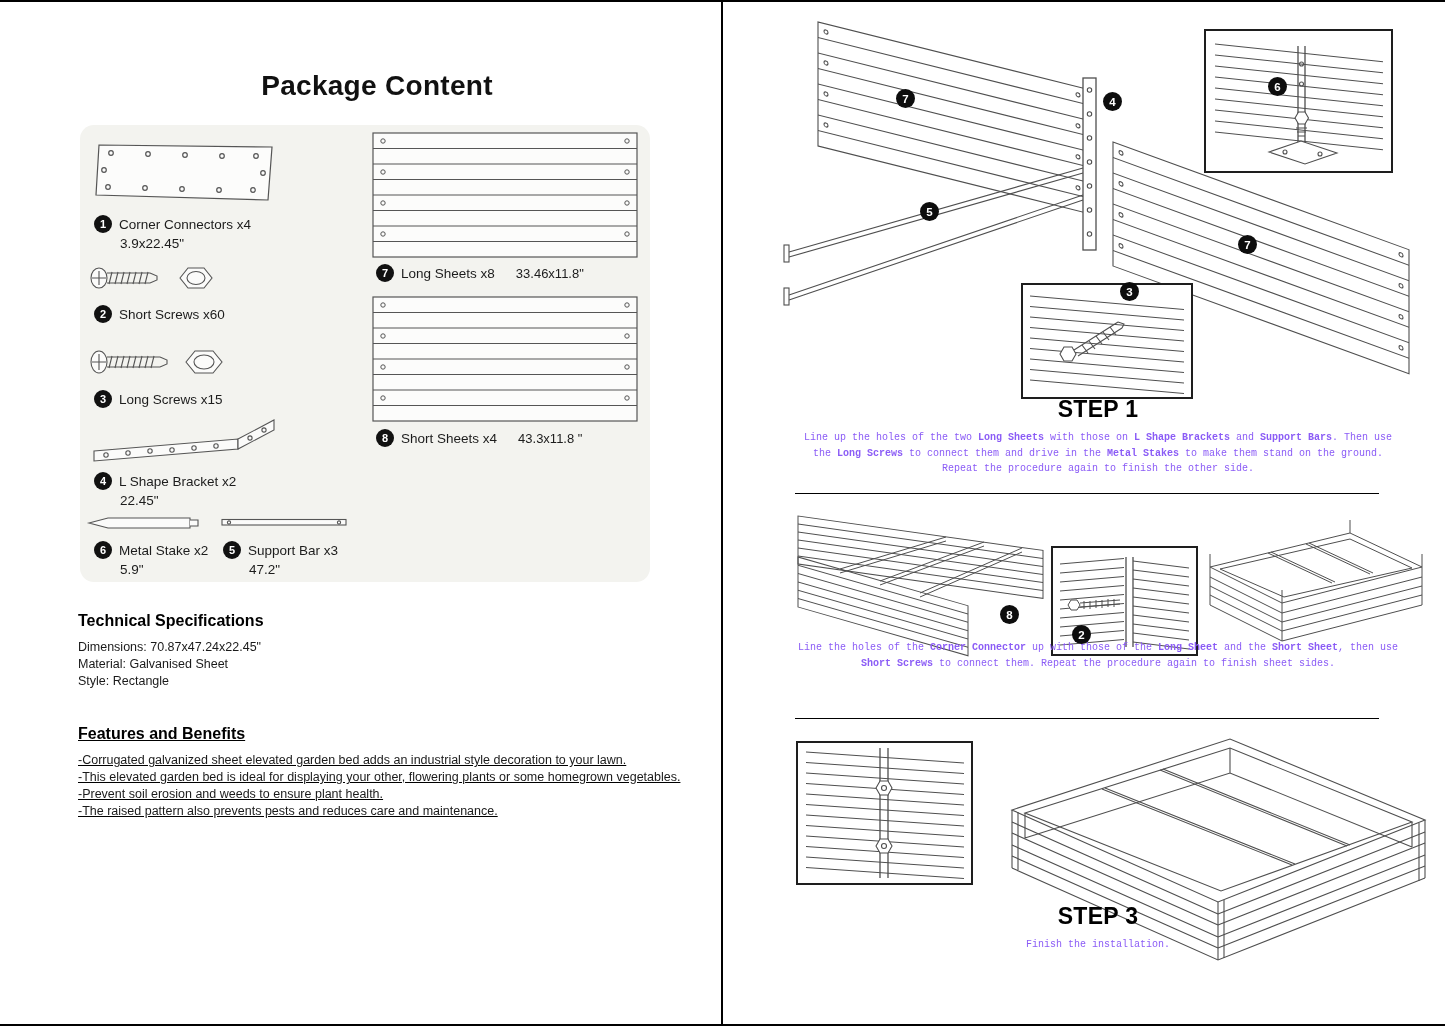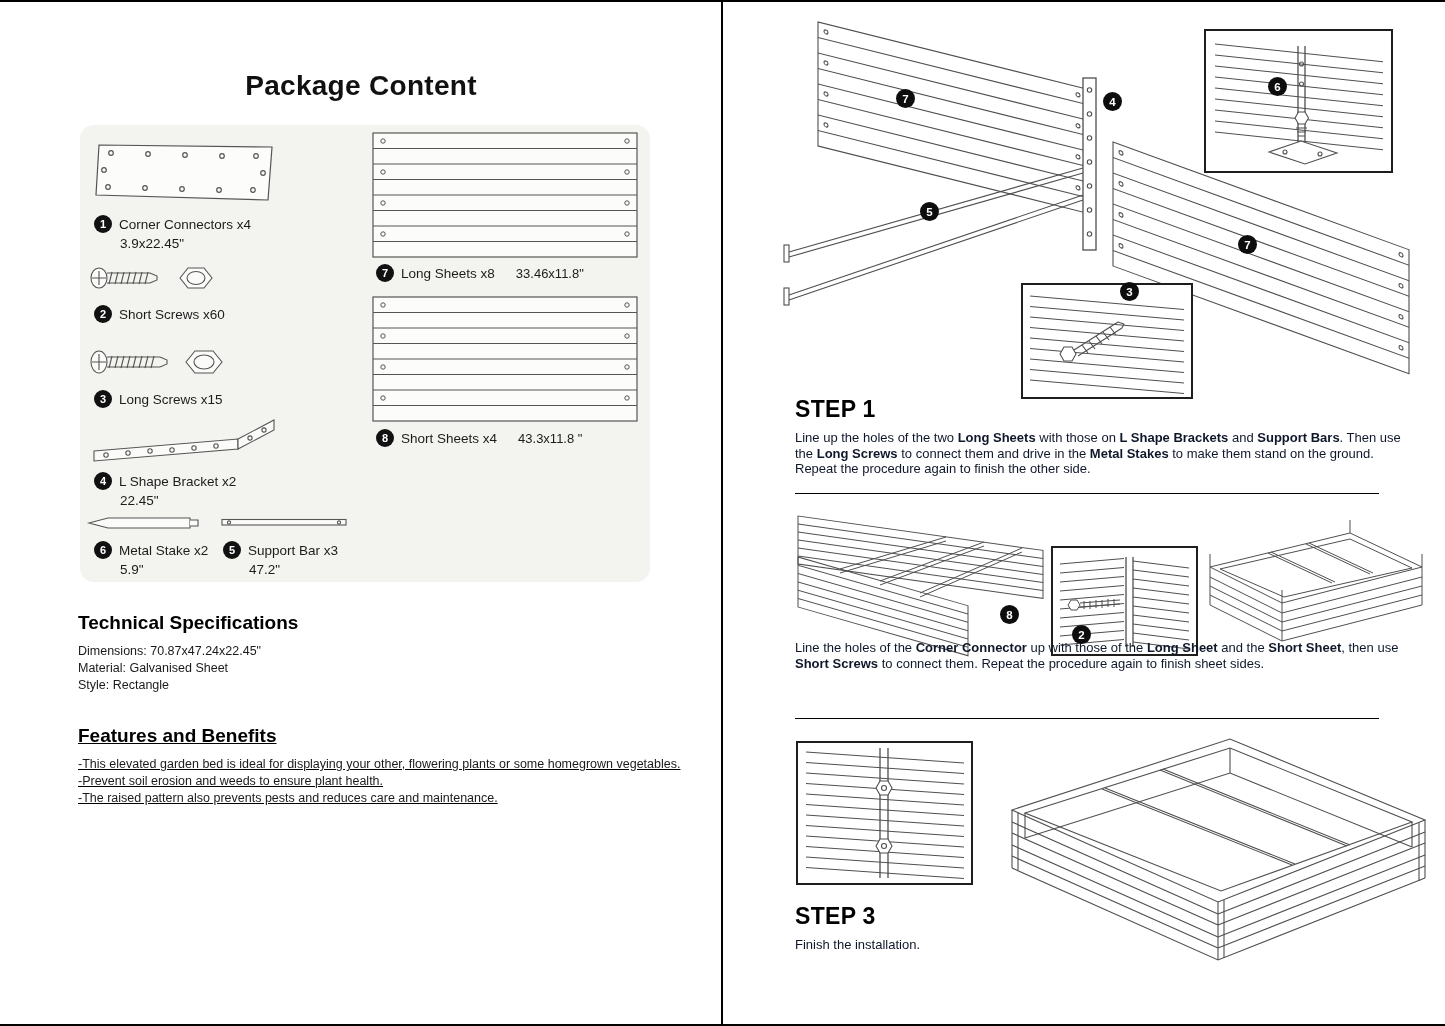--- a/index.html
+++ b/index.html
@@ -3,43 +3,43 @@
 <meta charset="utf-8">
 <style>
   * { margin:0; padding:0; box-sizing:border-box; }
   html,body { background:#ffffff; font-family:"Liberation Sans", sans-serif; }
   .page { position:relative; width:1445px; height:1026px; background:#fff;
           border-top:2px solid #000; border-bottom:2px solid #000; overflow:hidden; }
   .divider-v { position:absolute; left:721px; top:0; width:2px; height:1026px; background:#000; }
 
   
   .left-panel { position:absolute; left:0; top:0; width:722px; height:1026px; }
-  .pkg-title { position:absolute; left:0; top:68px; width:722px; text-align:center;
+  .pkg-title { position:absolute; left:16px; top:68px; width:722px; text-align:center;
                font-size:28px; font-weight:700; color:#111; letter-spacing:0.3px; }
   .parts-box { position:absolute; left:80px; top:123px; width:570px; height:457px;
                background:#f3f3ef; border-radius:14px; }
   .pdraw { position:absolute; }
   .part-row { position:absolute; display:flex; align-items:center; gap:7px;
               font-size:13.5px; color:#1c1c1c; white-space:nowrap; }
   .part-row .dim { margin-left:14px; font-size:13px; }
   .part-size { position:absolute; font-size:13.5px; color:#1c1c1c; white-space:nowrap; }
   .badge { flex:0 0 auto; width:18px; height:18px; border-radius:50%; background:#111;
            color:#fff; font-size:11px; font-weight:700; display:flex;
            align-items:center; justify-content:center; }
   .specs-sec { position:absolute; left:78px; top:610px; width:620px; }
   .features-sec { position:absolute; left:78px; top:723px; width:630px;text-decoration:underline; }
-  .sec-title { font-size:19px; font-weight:700; color:#000; margin-bottom:9px; }
+  .sec-title { font-size:16px; font-weight:700; color:#000; margin-bottom:9px; }
   .sec-line { font-size:12.5px; line-height:17px; color:#1a1a1a; }
 
   
   .right-panel { position:absolute; left:722px; top:0; width:723px; height:1026px; }
   .diag { position:absolute; left:0; }
-  .step { position:absolute; left:73px; width:606px; }
+  .step { position:absolute; left:73px; width:606px;text-align:center; }
   .step h2 { font-size:23px; font-weight:600; color:#000; letter-spacing:0.3px; margin-bottom:7px; }
-  .step p { font-size:13px; line-height:15.5px; color:#0f172a; }
+  .step p { font-size:10px; line-height:15.5px; color:#8b5cf6;font-family:Liberation Mono, monospace; }
   .seg-b { font-weight:700; }
   .hr { position:absolute; left:73px; width:584px; border-top:1.5px solid #000; }
   .dbadge { position:absolute; width:19px; height:19px; border-radius:50%; background:#0d0d0d;
             color:#fff; font-size:11.5px; font-weight:700; display:flex;
             align-items:center; justify-content:center; z-index:5; }
 </style>
 </head>
 <body>
 
 <div class="page">
@@ -191,20 +191,21 @@
 
     <div class="specs-sec">
       <div class="sec-title">Technical Specifications</div>
       <div class="sec-line">Dimensions:  70.87x47.24x22.45"</div>
       <div class="sec-line">Material: Galvanised Sheet</div>
       <div class="sec-line">Style: Rectangle</div>
     </div>
 
     <div class="features-sec">
       <div class="sec-title">Features and Benefits</div>
+      <div class="sec-line">-Corrugated galvanized sheet elevated garden bed adds an industrial style decoration to your lawn.</div>
       <div class="sec-line">-This elevated garden bed is ideal for displaying your other, flowering plants or some homegrown vegetables.</div>
       <div class="sec-line">-Prevent soil erosion and weeds to ensure plant health.</div>
       <div class="sec-line">-The raised pattern also prevents pests and reduces care and maintenance.</div>
     </div>
   </section>
 
   <section class="right-panel">
 
     <svg class="diag" style="top:0" width="723" height="400" viewBox="0 0 723 400">
       <g fill="none" stroke="#4f4f4f" stroke-width="1.1">

